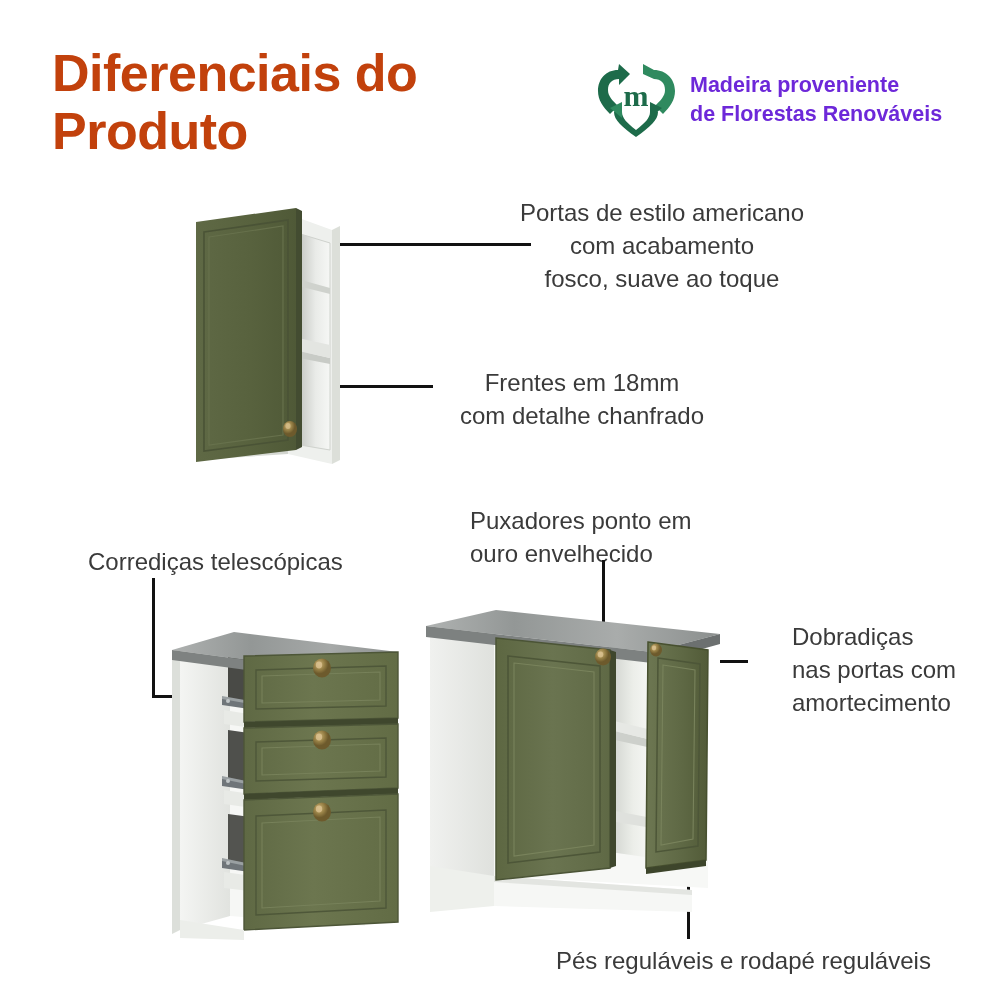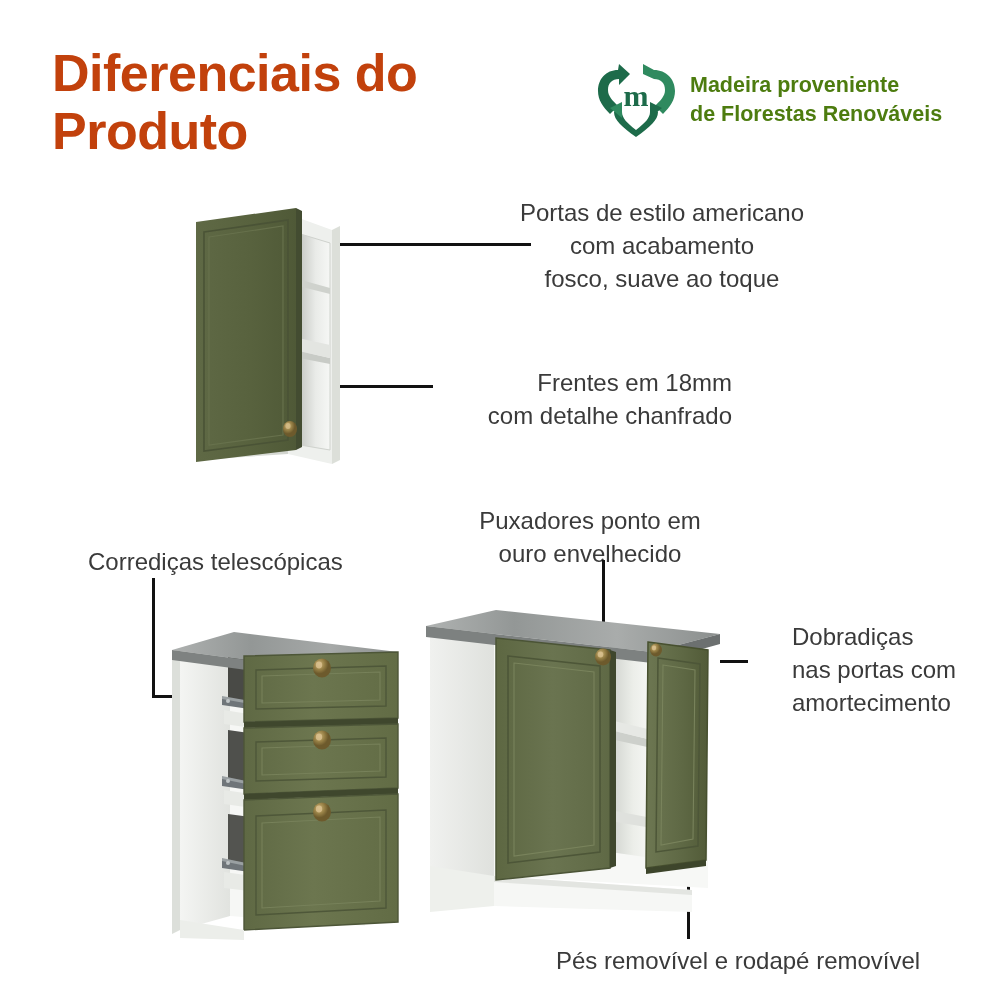--- a/index.html
+++ b/index.html
@@ -22,33 +22,33 @@
     font-weight:bold; color:#c2410c;
     letter-spacing:-0.5px;
   }
   .logo-block {
     position:absolute; left:596px; top:62px;
     display:flex; align-items:center; gap:14px;
   }
   .logo-mark { width:80px; height:76px; flex:0 0 auto; }
   .logo-text {
     font-size:21.5px; font-weight:bold; line-height:1.33;
-    color:#4d7c0f; white-space:pre-line;
+    color:#6d28d9; white-space:pre-line;
   }
 
   
   .callout {
     position:absolute;
     font-size:24px; line-height:1.38;
     color:#3a3a3a; white-space:pre-line;
   }
   .c-doors    { left:512px; top:196px; width:300px; text-align:center; }
-  .c-fronts   { left:432px; top:366px; width:300px; text-align:right; }
+  .c-fronts   { left:432px; top:366px; width:300px; text-align:center; }
   .c-slides   { left:88px;  top:545px; width:270px; text-align:left; }
-  .c-knobs    { left:470px; top:504px; width:240px; text-align:center; }
+  .c-knobs    { left:470px; top:504px; width:240px; }
   .c-hinges   { left:792px; top:620px; width:218px; text-align:left; }
   .c-feet     { left:556px; top:944px; width:420px; text-align:left; }
 
   
   .lead { position:absolute; background:#111111; }
   .lead.white { background:#ffffff; }
 
   
   .lead-doors-w { left:258px; top:243px; width:48px;  height:3px; }
   .lead-doors-b { left:306px; top:243px; width:225px; height:3px; }
@@ -114,21 +114,21 @@
 com acabamento
 fosco, suave ao toque</div>
   <div class="callout c-fronts">Frentes em 18mm
 com detalhe chanfrado</div>
   <div class="callout c-slides">Corrediças telescópicas</div>
   <div class="callout c-knobs">Puxadores ponto em
 ouro envelhecido</div>
   <div class="callout c-hinges">Dobradiças
 nas portas com
 amortecimento</div>
-  <div class="callout c-feet">Pés removível e rodapé removível</div>
+  <div class="callout c-feet">Pés reguláveis e rodapé reguláveis</div>
 
   <div class="lead white lead-doors-w"></div>
   <div class="lead lead-doors-b"></div>
   <div class="lead white lead-fronts-w"></div>
   <div class="lead lead-fronts-b"></div>
   <div class="lead lead-slides-v"></div>
   <div class="lead lead-slides-h"></div>
   <div class="lead lead-knobs-b"></div>
   <div class="lead white lead-knobs-w"></div>
   <div class="lead white lead-hinges-w"></div>

